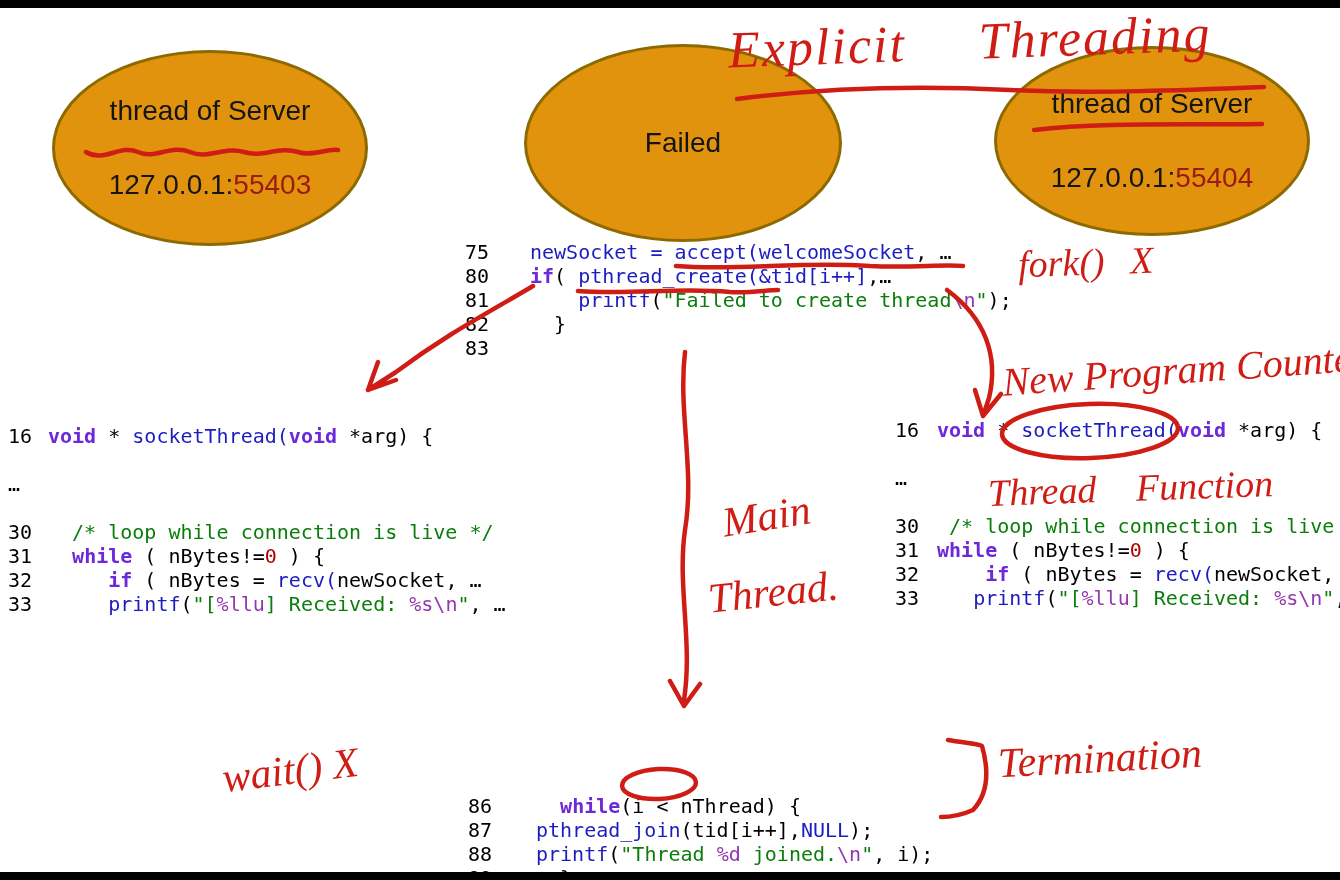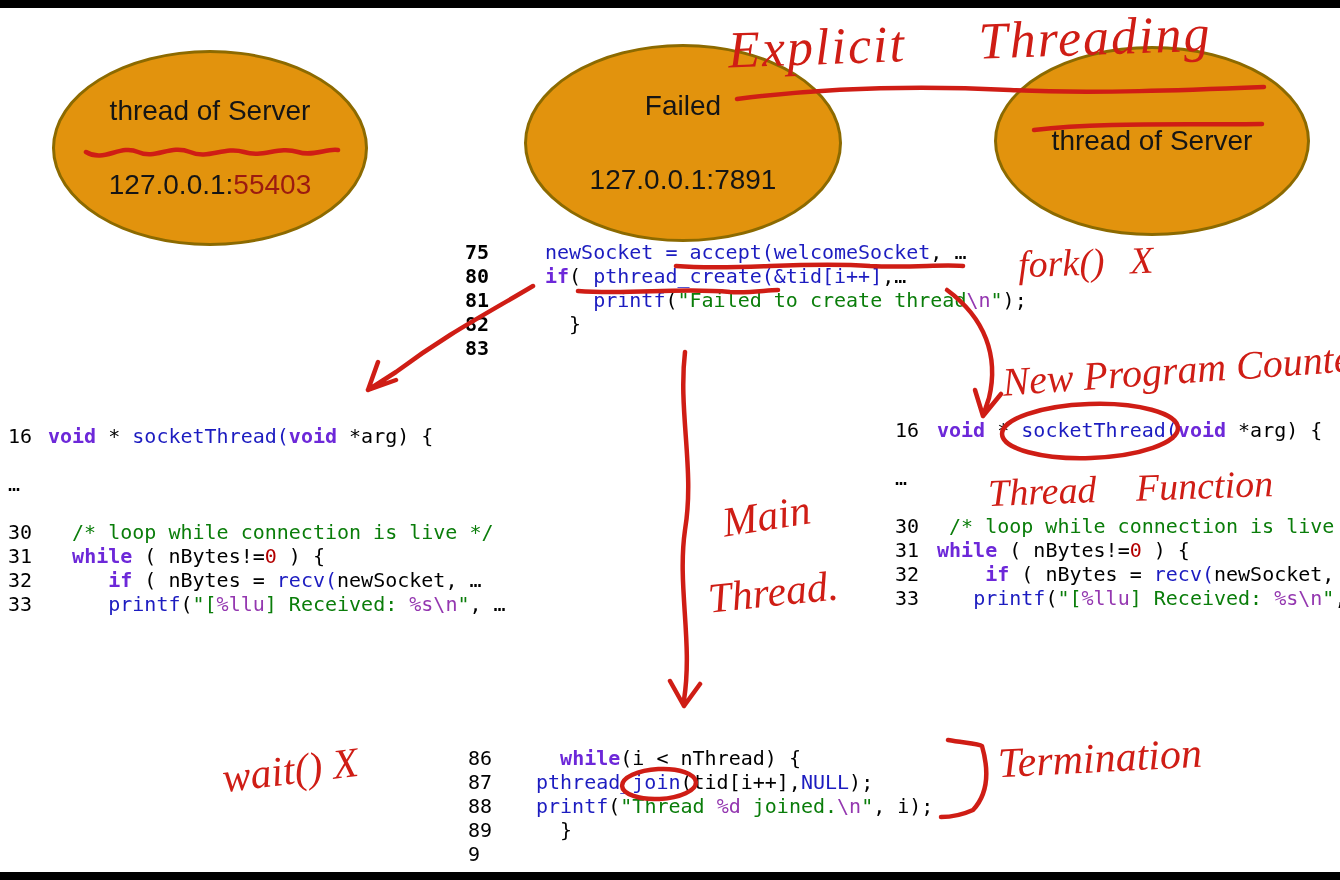--- a/index.html
+++ b/index.html
@@ -17,24 +17,24 @@
   .el-left{left:52px;top:50px;width:310px;height:190px;}
   .el-center{left:524px;top:44px;width:312px;height:192px;}
   .el-right{left:994px;top:46px;width:310px;height:184px;}
   .port-red{color:var(--port-red,#9b1b10);}
 
   
   .code-block{position:absolute;font-family:"DejaVu Sans Mono",monospace;font-size:20px;
               line-height:24px;white-space:pre;color:#000;}
   .code-line{height:24px;}
   .lnum{display:inline-block;color:#000;}
-  .cb-accept{left:465px;top:240px;}  .cb-accept .lnum{width:26px;margin-right:54px;font-weight:bold;}
+  .cb-accept{left:465px;top:240px;}  .cb-accept .lnum{width:26px;margin-right:39px;}
   .cb-left{left:8px;top:424px;}      .cb-left .lnum{width:26px;margin-right:14px;}
   .cb-right{left:895px;top:418px;}   .cb-right .lnum{width:26px;margin-right:16px;}
-  .cb-join{left:468px;top:746px;}    .cb-join .lnum{width:26px;margin-right:42px;}
+  .cb-join{left:468px;top:746px;}    .cb-join .lnum{width:26px;margin-right:42px;margin-top:48px;}
   .tok-k{color:#6d28d9;font-weight:bold;}
   .tok-p{color:#000;}
   .tok-id{color:var(--code-blue,#1c1cc0);}
   .tok-s{color:var(--code-green,#0a7d0a);}
   .tok-c{color:var(--code-green,#0a7d0a);}
   .tok-n{color:var(--code-red,#b30000);}
   .tok-esc{color:var(--code-purple,#9437b0);}
 
   
   .hw{position:absolute;font-family:"Liberation Serif",serif;font-style:italic;
@@ -58,25 +58,25 @@
   <div class="bar top"></div>
   <div class="bar bottom"></div>
 
   <div class="ellipse el-left">
     <div>thread of Server</div>
     <div><span>127.0.0.1:</span><span class="port-red">55403</span></div>
   </div>
 
   <div class="ellipse el-center">
     <div>Failed</div>
-    <div><span>127.0.0.1:</span><span>7891</span></div>
   </div>
 
   <div class="ellipse el-right">
     <div>thread of Server</div>
+    <div><span>127.0.0.1:</span><span class="port-red">55404</span></div>
   </div>
 
   <div class="code-block cb-accept"><div class="code-line"><span class="lnum">75</span><span><span class="tok-id">newSocket = accept(welcomeSocket</span><span class="tok-p">, …</span></span></div><div class="code-line"><span class="lnum">80</span><span><span class="tok-k">if</span><span class="tok-p">( </span><span class="tok-id">pthread_create(&amp;tid[i++]</span><span class="tok-p">,…</span></span></div><div class="code-line"><span class="lnum">81</span><span><span class="tok-p">    </span><span class="tok-id">printf</span><span class="tok-p">(</span><span class="tok-s">"Failed to create thread</span><span class="tok-esc">\n</span><span class="tok-s">"</span><span class="tok-p">);</span></span></div><div class="code-line"><span class="lnum">82</span><span><span class="tok-p">  }</span></span></div><div class="code-line"><span class="lnum">83</span><span></span></div></div>
   <div class="code-block cb-left"><div class="code-line"><span class="lnum">16</span><span><span class="tok-k">void</span><span class="tok-p"> * </span><span class="tok-id">socketThread(</span><span class="tok-k">void</span><span class="tok-p"> *arg) {</span></span></div><div class="code-line"><span class="lnum"></span><span></span></div><div class="code-line"><span class="lnum">…</span><span></span></div><div class="code-line"><span class="lnum"></span><span></span></div><div class="code-line"><span class="lnum">30</span><span><span class="tok-c">  /* loop while connection is live */</span></span></div><div class="code-line"><span class="lnum">31</span><span><span class="tok-p">  </span><span class="tok-k">while</span><span class="tok-p"> ( nBytes!=</span><span class="tok-n">0</span><span class="tok-p"> ) {</span></span></div><div class="code-line"><span class="lnum">32</span><span><span class="tok-p">     </span><span class="tok-k">if</span><span class="tok-p"> ( nBytes = </span><span class="tok-id">recv(</span><span class="tok-p">newSocket, …</span></span></div><div class="code-line"><span class="lnum">33</span><span><span class="tok-p">     </span><span class="tok-id">printf</span><span class="tok-p">(</span><span class="tok-s">"[</span><span class="tok-esc">%llu</span><span class="tok-s">] Received: </span><span class="tok-esc">%s\n</span><span class="tok-s">"</span><span class="tok-p">, …</span></span></div></div>
   <div class="code-block cb-right"><div class="code-line"><span class="lnum">16</span><span><span class="tok-k">void</span><span class="tok-p"> * </span><span class="tok-id">socketThread(</span><span class="tok-k">void</span><span class="tok-p"> *arg) {</span></span></div><div class="code-line"><span class="lnum"></span><span></span></div><div class="code-line"><span class="lnum">…</span><span></span></div><div class="code-line"><span class="lnum"></span><span></span></div><div class="code-line"><span class="lnum">30</span><span><span class="tok-c"> /* loop while connection is live */</span></span></div><div class="code-line"><span class="lnum">31</span><span><span class="tok-k">while</span><span class="tok-p"> ( nBytes!=</span><span class="tok-n">0</span><span class="tok-p"> ) {</span></span></div><div class="code-line"><span class="lnum">32</span><span><span class="tok-p">    </span><span class="tok-k">if</span><span class="tok-p"> ( nBytes = </span><span class="tok-id">recv(</span><span class="tok-p">newSocket, …</span></span></div><div class="code-line"><span class="lnum">33</span><span><span class="tok-p">   </span><span class="tok-id">printf</span><span class="tok-p">(</span><span class="tok-s">"[</span><span class="tok-esc">%llu</span><span class="tok-s">] Received: </span><span class="tok-esc">%s\n</span><span class="tok-s">"</span><span class="tok-p">, …</span></span></div></div>
   <div class="code-block cb-join"><div class="code-line"><span class="lnum">86</span><span><span class="tok-p">  </span><span class="tok-k">while</span><span class="tok-p">(i &lt; nThread) {</span></span></div><div class="code-line"><span class="lnum">87</span><span><span class="tok-id">pthread_join</span><span class="tok-p">(tid[i++],</span><span class="tok-id">NULL</span><span class="tok-p">);</span></span></div><div class="code-line"><span class="lnum">88</span><span><span class="tok-id">printf</span><span class="tok-p">(</span><span class="tok-s">"Thread </span><span class="tok-esc">%d</span><span class="tok-s"> joined.</span><span class="tok-esc">\n</span><span class="tok-s">"</span><span class="tok-p">, i);</span></span></div><div class="code-line"><span class="lnum">89</span><span><span class="tok-p">  }</span></span></div><div class="code-line"><span class="lnum">9</span><span></span></div></div>
 
   <div class="hw hw-title">Explicit Threading</div>
   <div class="hw hw-fork">fork() X</div>
   <div class="hw hw-newpc">New Program Counter</div>

